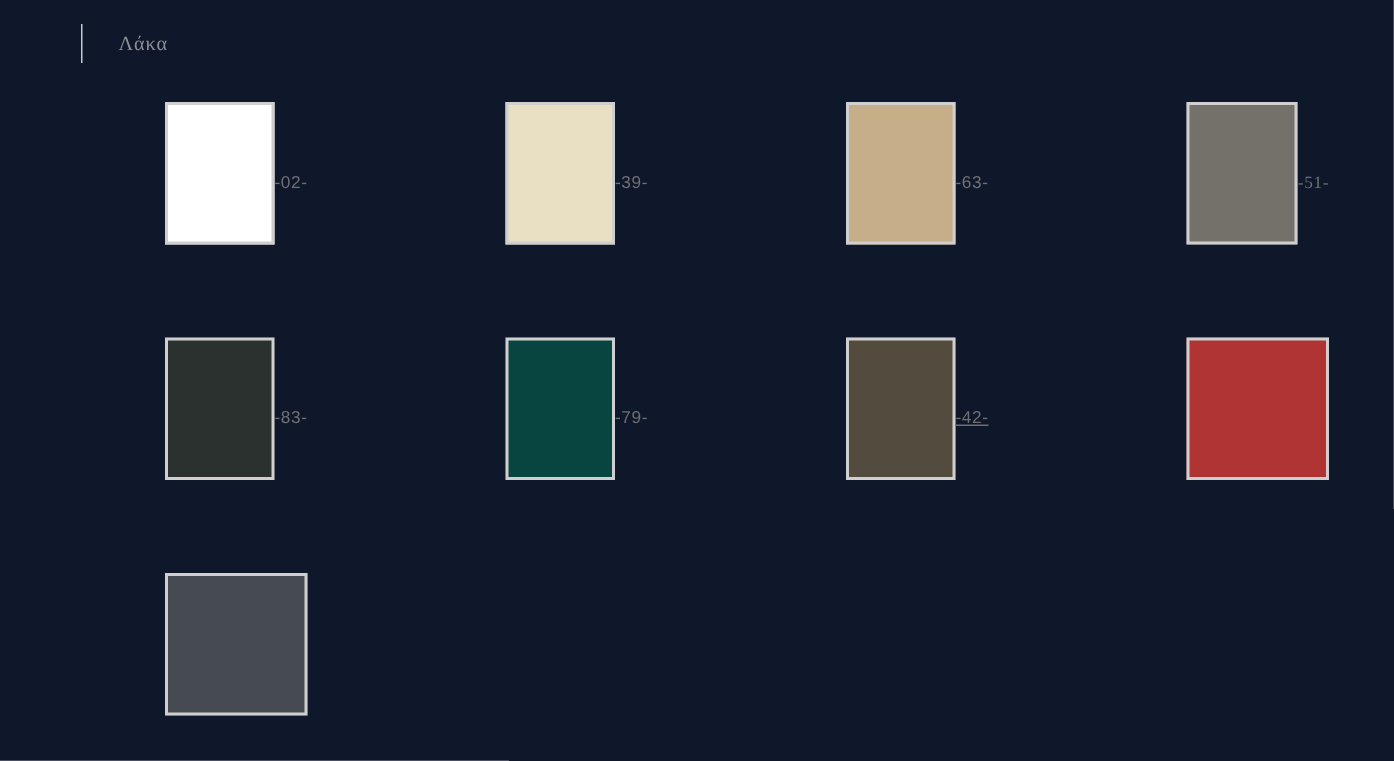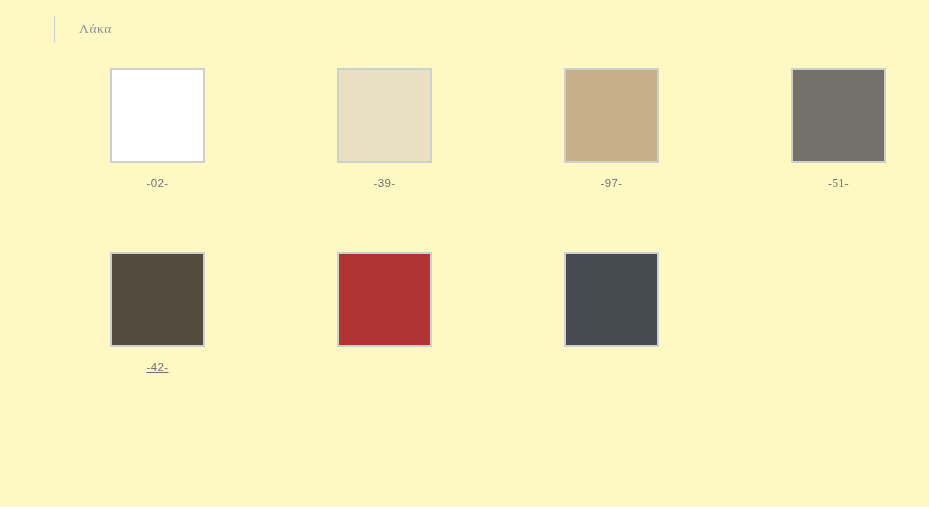--- a/index.html
+++ b/index.html
@@ -11,21 +11,21 @@
     height: 507px;
     background: #ffffff;
     font-family: "Liberation Sans", sans-serif;
     overflow: hidden;
   }
 
   .page {
     position: relative;
     width: 929px;
     height: 507px;
-    background: #fef9c3;
+    background: #0f172a;
   }
 
   
   .header {
     position: absolute;
     left: 0;
     top: 0;
     width: 929px;
     height: 58px;
     display: flex;
@@ -56,21 +56,21 @@
     width: 790px;
     display: grid;
     grid-template-columns: repeat(4, 95px);
     column-gap: 132px;
     row-gap: 62px;
   }
 
   .swatch-cell {
     width: 95px;
     display: flex;
-    flex-direction: column;
+    flex-direction: row;
     align-items: center;
   }
 
   .swatch-chip {
     width: 95px;
     height: 95px;
     box-sizing: border-box;
     border: 2px solid #cfcfcf;
     background: #ffffff;
   }
@@ -99,25 +99,33 @@
       <div class="swatch-cell">
         <div class="swatch-chip" style="background: rgb(255, 255, 255); border-color: rgb(207, 207, 207);"></div>
         <div class="swatch-label" style="color: rgb(111, 111, 116);">-02-</div>
       </div>
       <div class="swatch-cell">
         <div class="swatch-chip" style="background: rgb(233, 223, 194); border-color: rgb(207, 207, 207);"></div>
         <div class="swatch-label" style="color: rgb(111, 111, 116);">-39-</div>
       </div>
       <div class="swatch-cell">
         <div class="swatch-chip" style="background: rgb(198, 174, 136); border-color: rgb(207, 207, 207);"></div>
-        <div class="swatch-label" style="color: rgb(111, 111, 116);">-97-</div>
+        <div class="swatch-label" style="color: rgb(111, 111, 116);">-63-</div>
       </div>
       <div class="swatch-cell">
         <div class="swatch-chip" style="background: rgb(116, 113, 107); border-color: rgb(207, 207, 207);"></div>
         <div class="swatch-label" style="color: rgb(111, 111, 116); font-family: Liberation Serif, serif;">-51-</div>
+      </div>
+      <div class="swatch-cell">
+        <div class="swatch-chip" style="background: rgb(43, 49, 46); border-color: rgb(207, 207, 207);"></div>
+        <div class="swatch-label" style="color: rgb(111, 111, 116);">-83-</div>
+      </div>
+      <div class="swatch-cell">
+        <div class="swatch-chip" style="background: rgb(8, 69, 65); border-color: rgb(207, 207, 207);"></div>
+        <div class="swatch-label" style="color: rgb(111, 111, 116);">-79-</div>
       </div>
       <div class="swatch-cell">
         <div class="swatch-chip" style="background: rgb(84, 75, 63); border-color: rgb(207, 207, 207);"></div>
         <div class="swatch-label" style="color: rgb(111, 111, 116); text-decoration: underline;">-42-</div>
       </div>
       <div class="swatch-cell">
         <div class="swatch-chip" style="background: rgb(176, 52, 52); border-color: rgb(207, 207, 207);"></div>
       </div>
       <div class="swatch-cell">
         <div class="swatch-chip" style="background: rgb(70, 74, 81); border-color: rgb(207, 207, 207);"></div>

